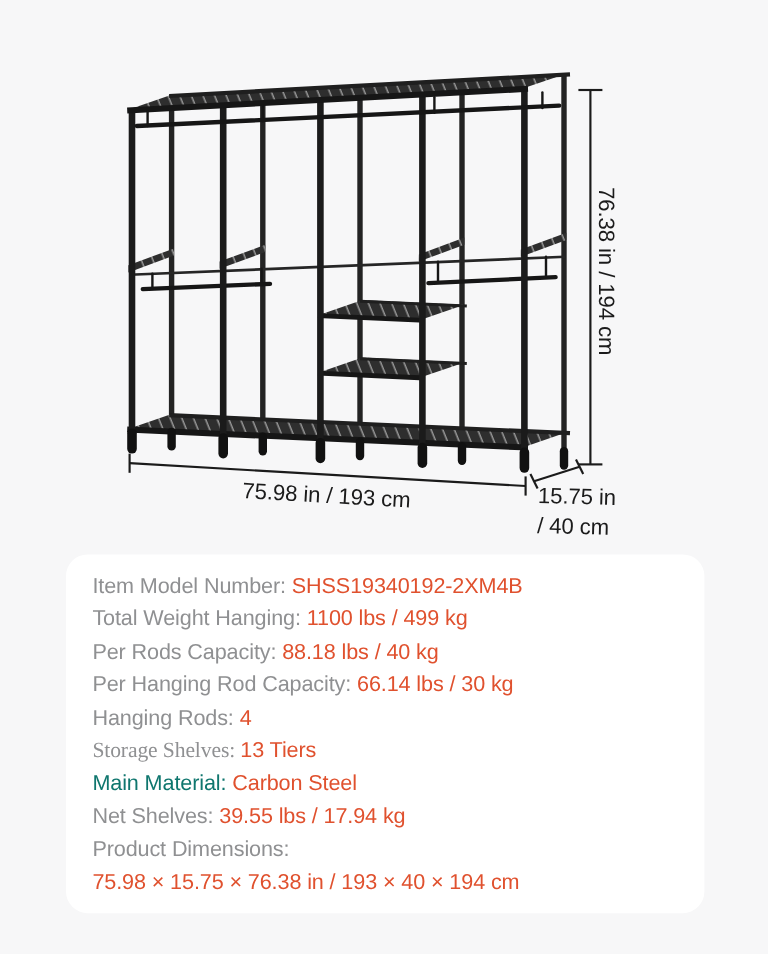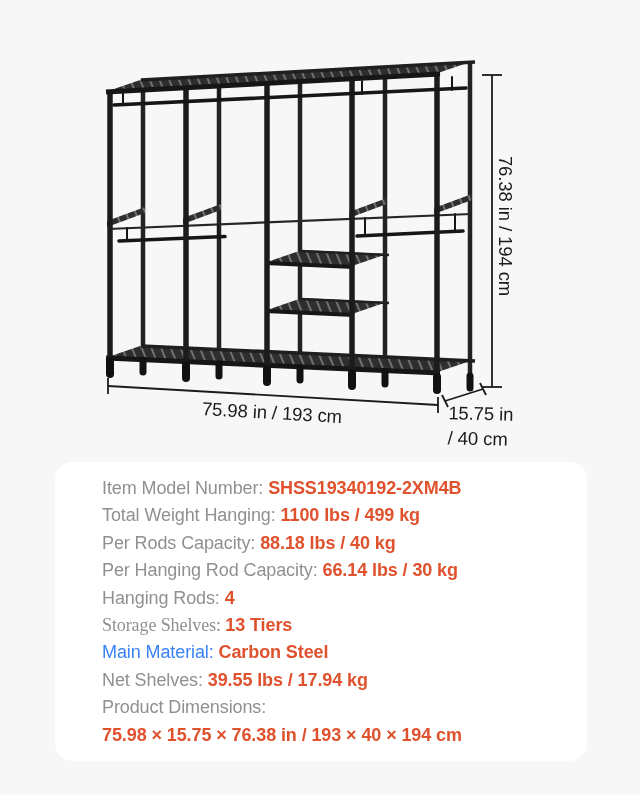--- a/index.html
+++ b/index.html
@@ -29,22 +29,22 @@
   }
   .spec-panel{
     position:absolute;left:55px;top:462px;width:532px;height:299px;
     border-radius:18px;box-sizing:border-box;
     padding:13px 22px 0 22px;
   }
   .spec-row{
     font-size:18px;line-height:27.4px;letter-spacing:-0.1px;
     white-space:nowrap;
   }
-  .spec-label{font-weight:400;margin-left:25px;}
-  .spec-value{font-weight:700;text-align:right;}
+  .spec-label{font-weight:400;}
+  .spec-value{font-weight:400;text-align:right;}
 </style>
 </head>
 <body style="background: rgb(247, 247, 248);">
 
 <div class="stage">
 
   <div class="illustration">
     <svg width="640" height="460" viewBox="0 0 640 460">
       <defs>
         <pattern id="mesh" patternUnits="userSpaceOnUse" width="9" height="9" patternTransform="rotate(-22)">
@@ -166,21 +166,21 @@
     <div class="spec-row">
       <span class="spec-label" style="color: rgb(143, 144, 146);">Per Hanging Rod Capacity: </span><span class="spec-value" style="color: rgb(224, 81, 46);">66.14 lbs / 30 kg</span>
     </div>
     <div class="spec-row">
       <span class="spec-label" style="color: rgb(143, 144, 146);">Hanging Rods: </span><span class="spec-value" style="color: rgb(224, 81, 46);">4</span>
     </div>
     <div class="spec-row">
       <span class="spec-label" style="color: rgb(143, 144, 146); font-family: Liberation Serif, serif;">Storage Shelves: </span><span class="spec-value" style="color: rgb(224, 81, 46);">13 Tiers</span>
     </div>
     <div class="spec-row">
-      <span class="spec-label" style="color: #3b82f6;">Main Material: </span><span class="spec-value" style="color: rgb(224, 81, 46);">Carbon Steel</span>
+      <span class="spec-label" style="color: #0f766e;">Main Material: </span><span class="spec-value" style="color: rgb(224, 81, 46);">Carbon Steel</span>
     </div>
     <div class="spec-row">
       <span class="spec-label" style="color: rgb(143, 144, 146);">Net Shelves: </span><span class="spec-value" style="color: rgb(224, 81, 46);">39.55 lbs / 17.94 kg</span>
     </div>
     <div class="spec-row">
       <span class="spec-label" style="color: rgb(143, 144, 146);">Product Dimensions:</span><span class="spec-value" style="color: rgb(224, 81, 46);"></span>
     </div>
     <div class="spec-row">
       <span class="spec-label" style="color: rgb(143, 144, 146);"></span><span class="spec-value" style="color: rgb(224, 81, 46); margin-top: 48px;">75.98 × 15.75 × 76.38 in / 193 × 40 × 194 cm</span>
     </div>

